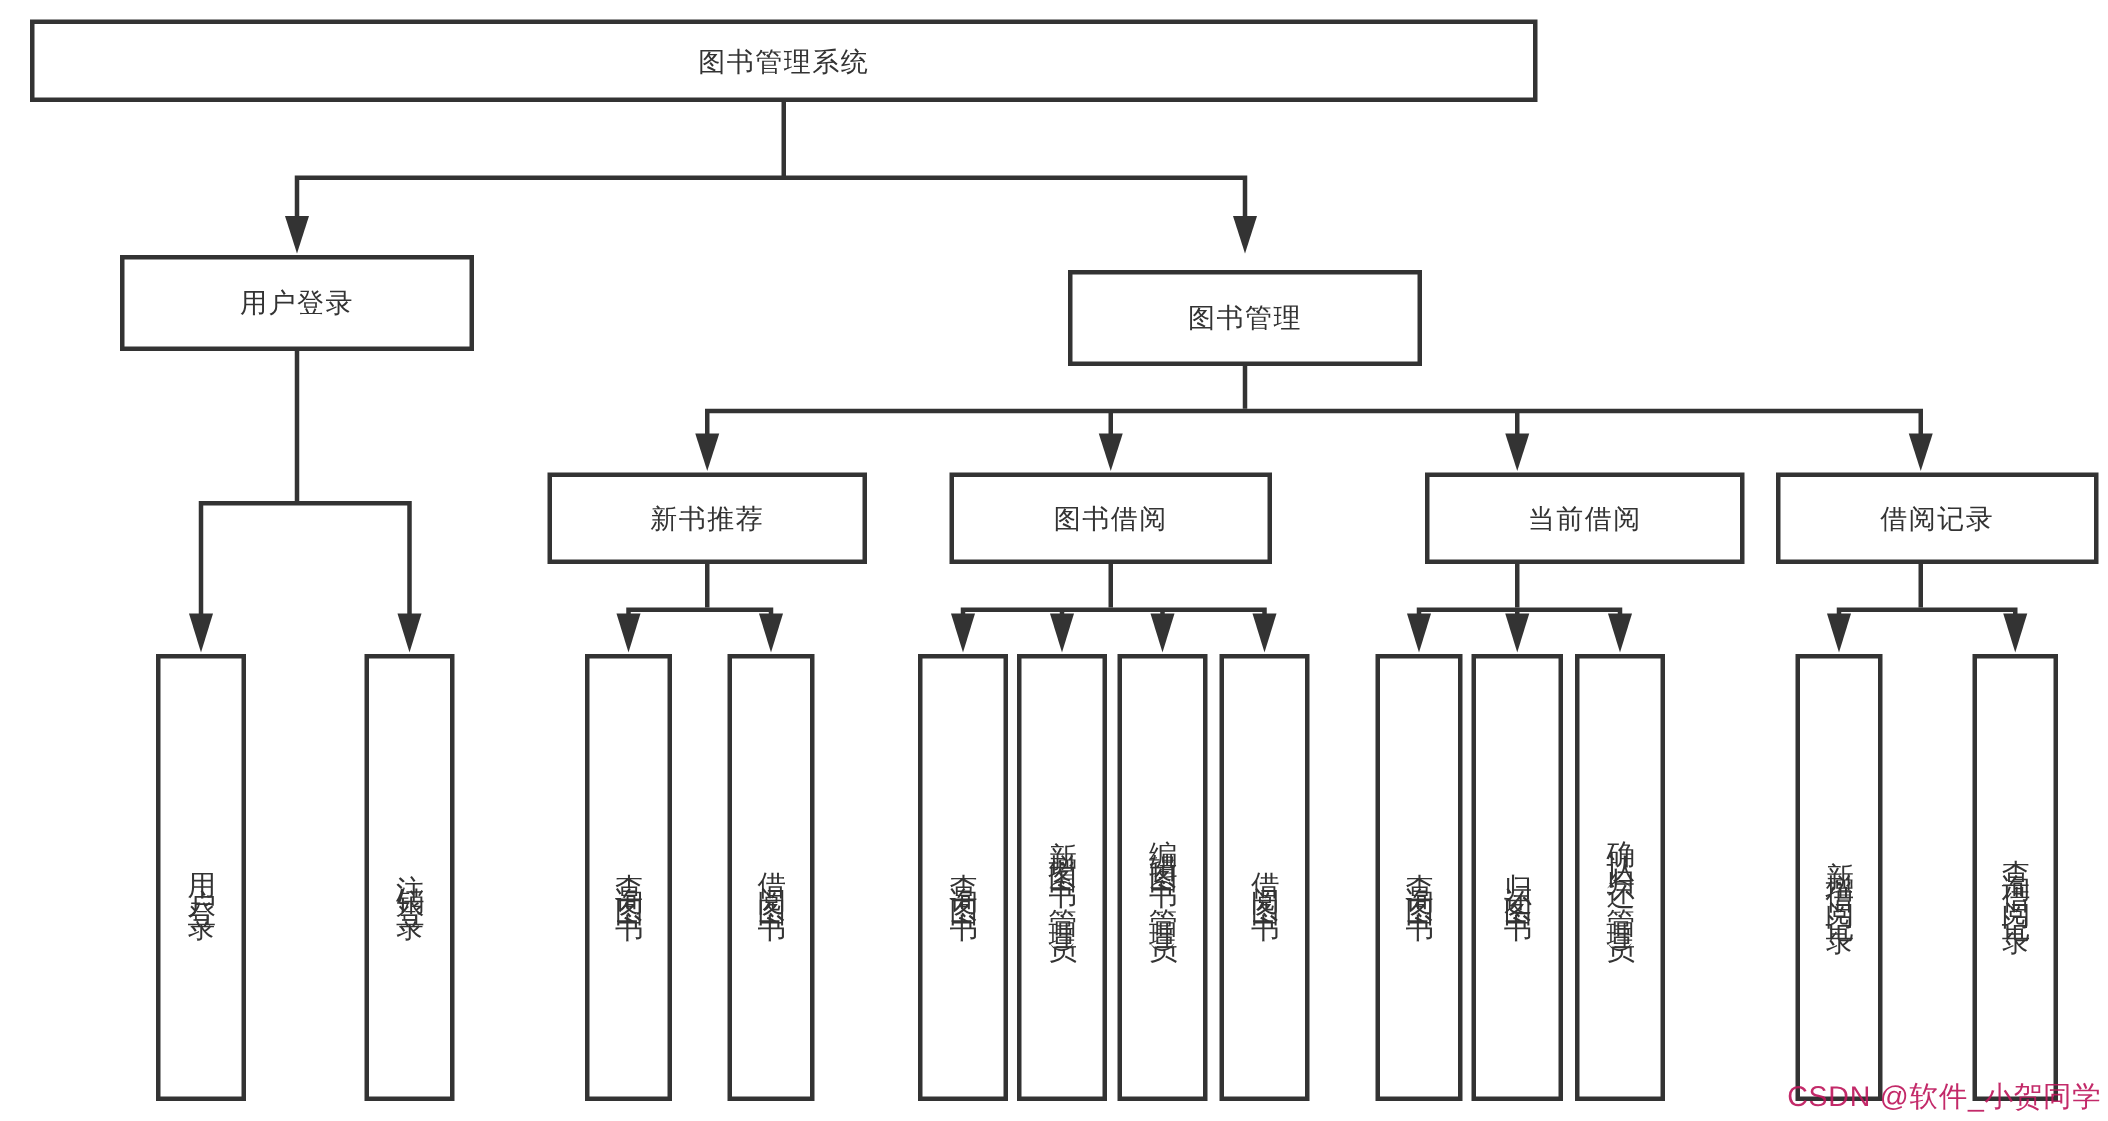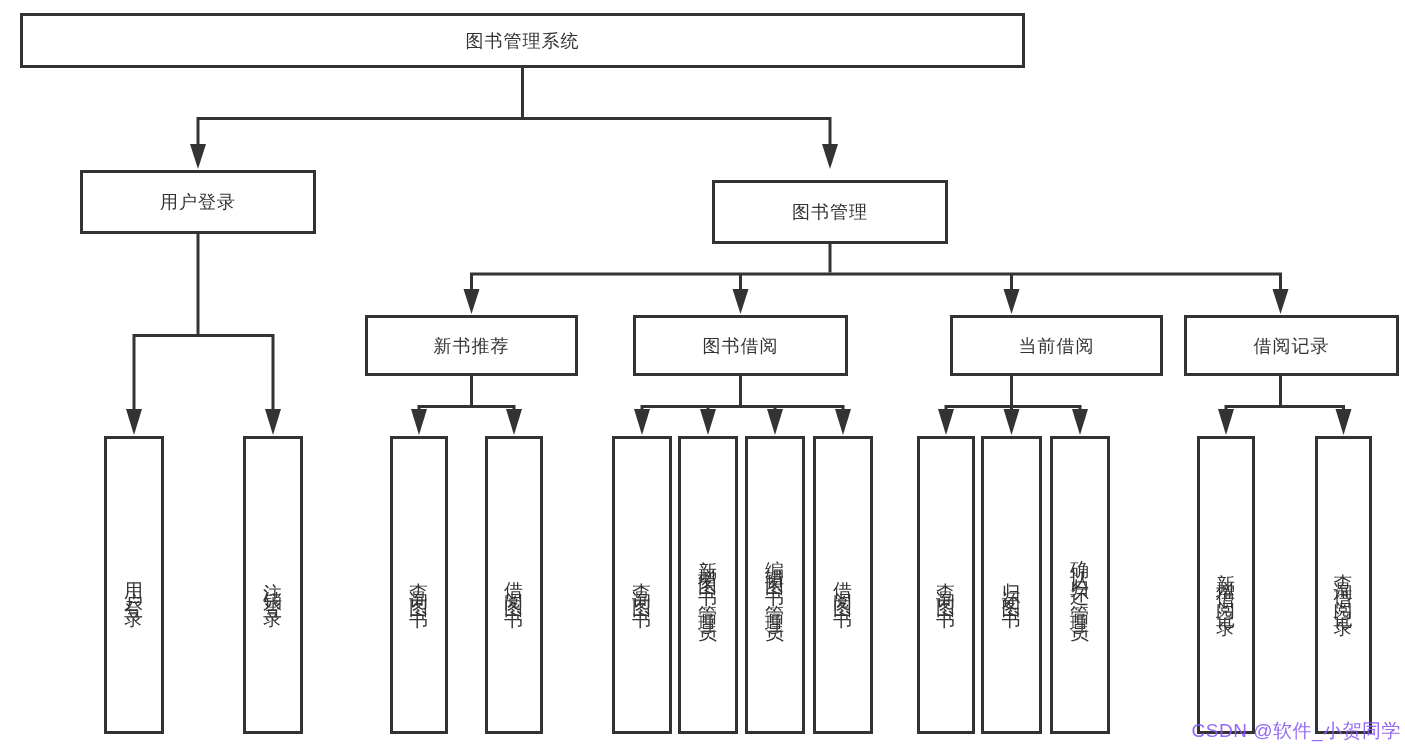--- a/index.html
+++ b/index.html
@@ -39,21 +39,21 @@
     font-size:19px;
     letter-spacing:9px;
     line-height:1;
     white-space:nowrap;
   }
   .watermark{
     position:absolute;
     right:4px;bottom:3px;
     z-index:5;
     font-size:19px;
-    color:#8b5cf6;
+    color:#be185d;
     opacity:0.92;
     letter-spacing:0.5px;
     white-space:nowrap;
   }
 </style>
 </head>
 <body>
 
 <div class="canvas">
 

